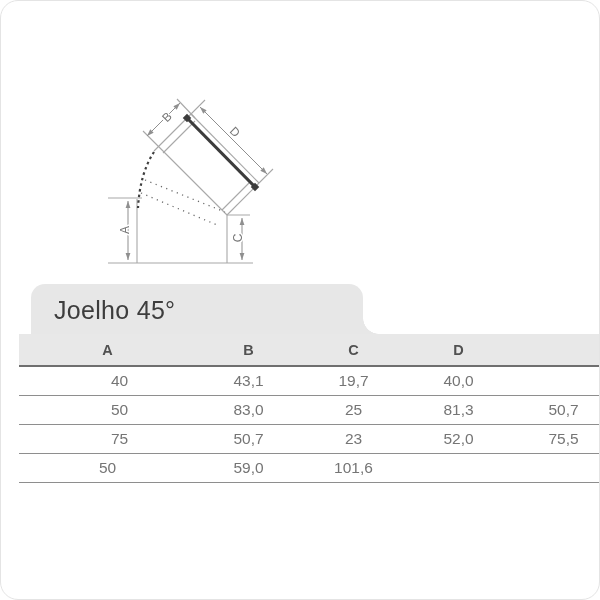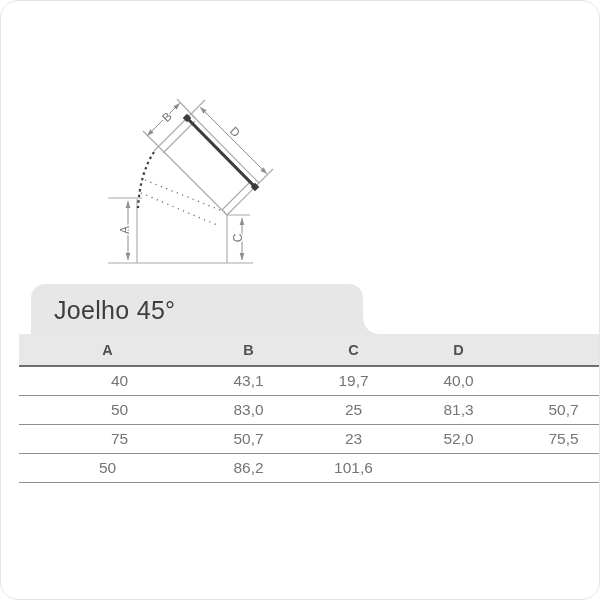--- a/index.html
+++ b/index.html
@@ -174,18 +174,18 @@
     </div>
     <div class="t-row">
       <div class="c-first">75</div>
       <div>50,7</div>
       <div>23</div>
       <div>52,0</div>
       <div>75,5</div>
     </div>
     <div class="t-row">
       <div>50</div>
-      <div>86,2</div>
+      <div>59,0</div>
       <div>101,6</div>
     </div>
   </div>
 
 </div>
 
 </body></html>

